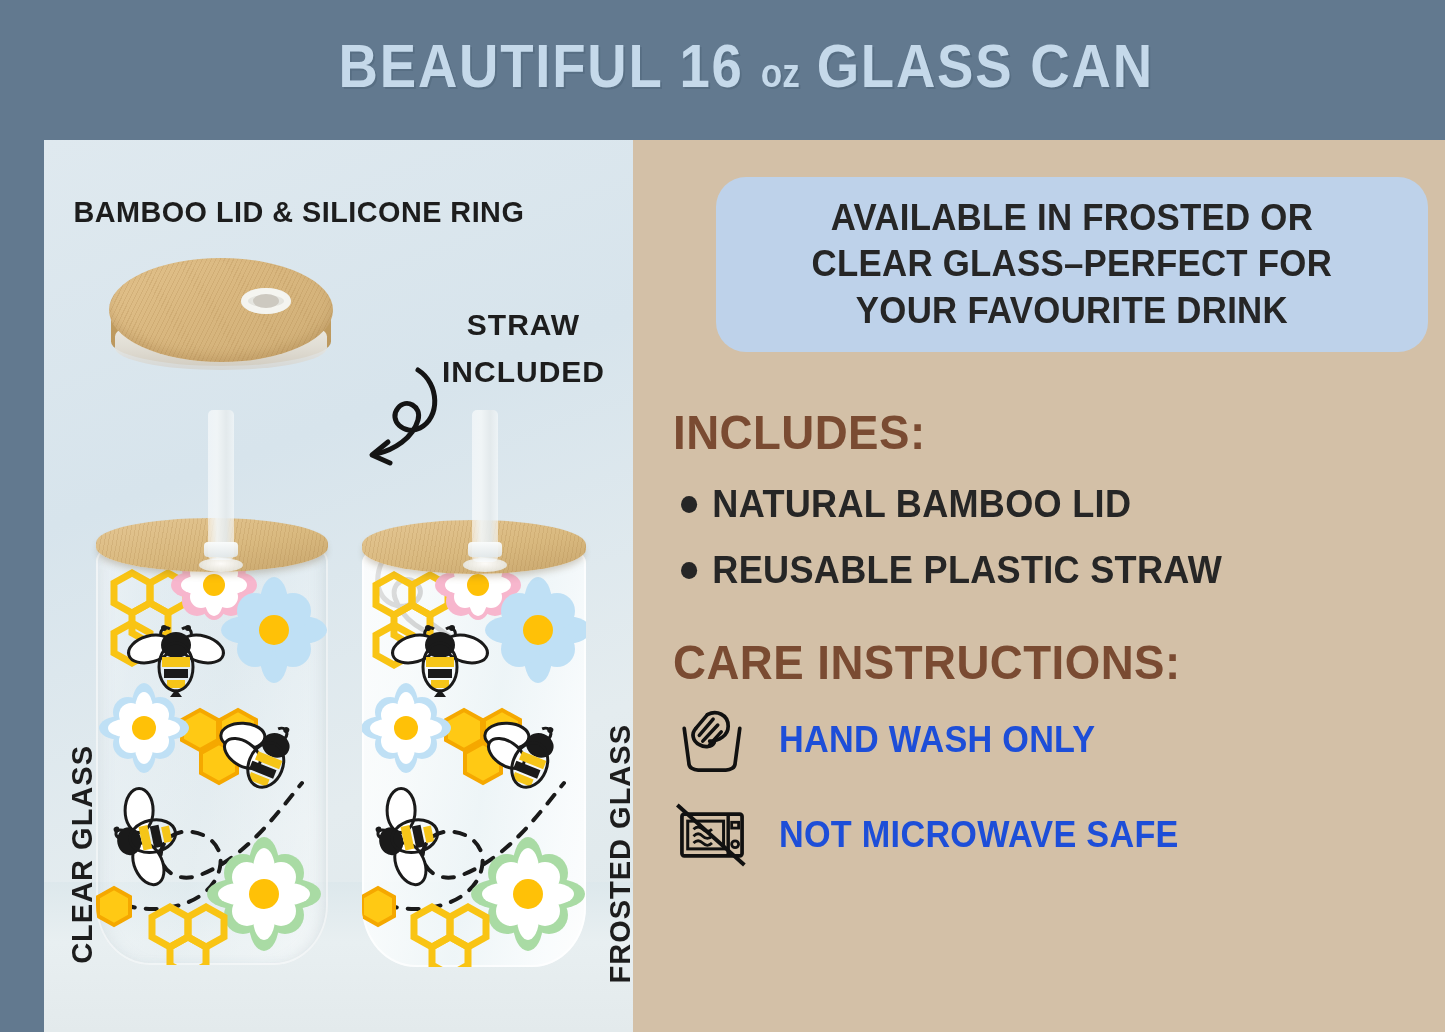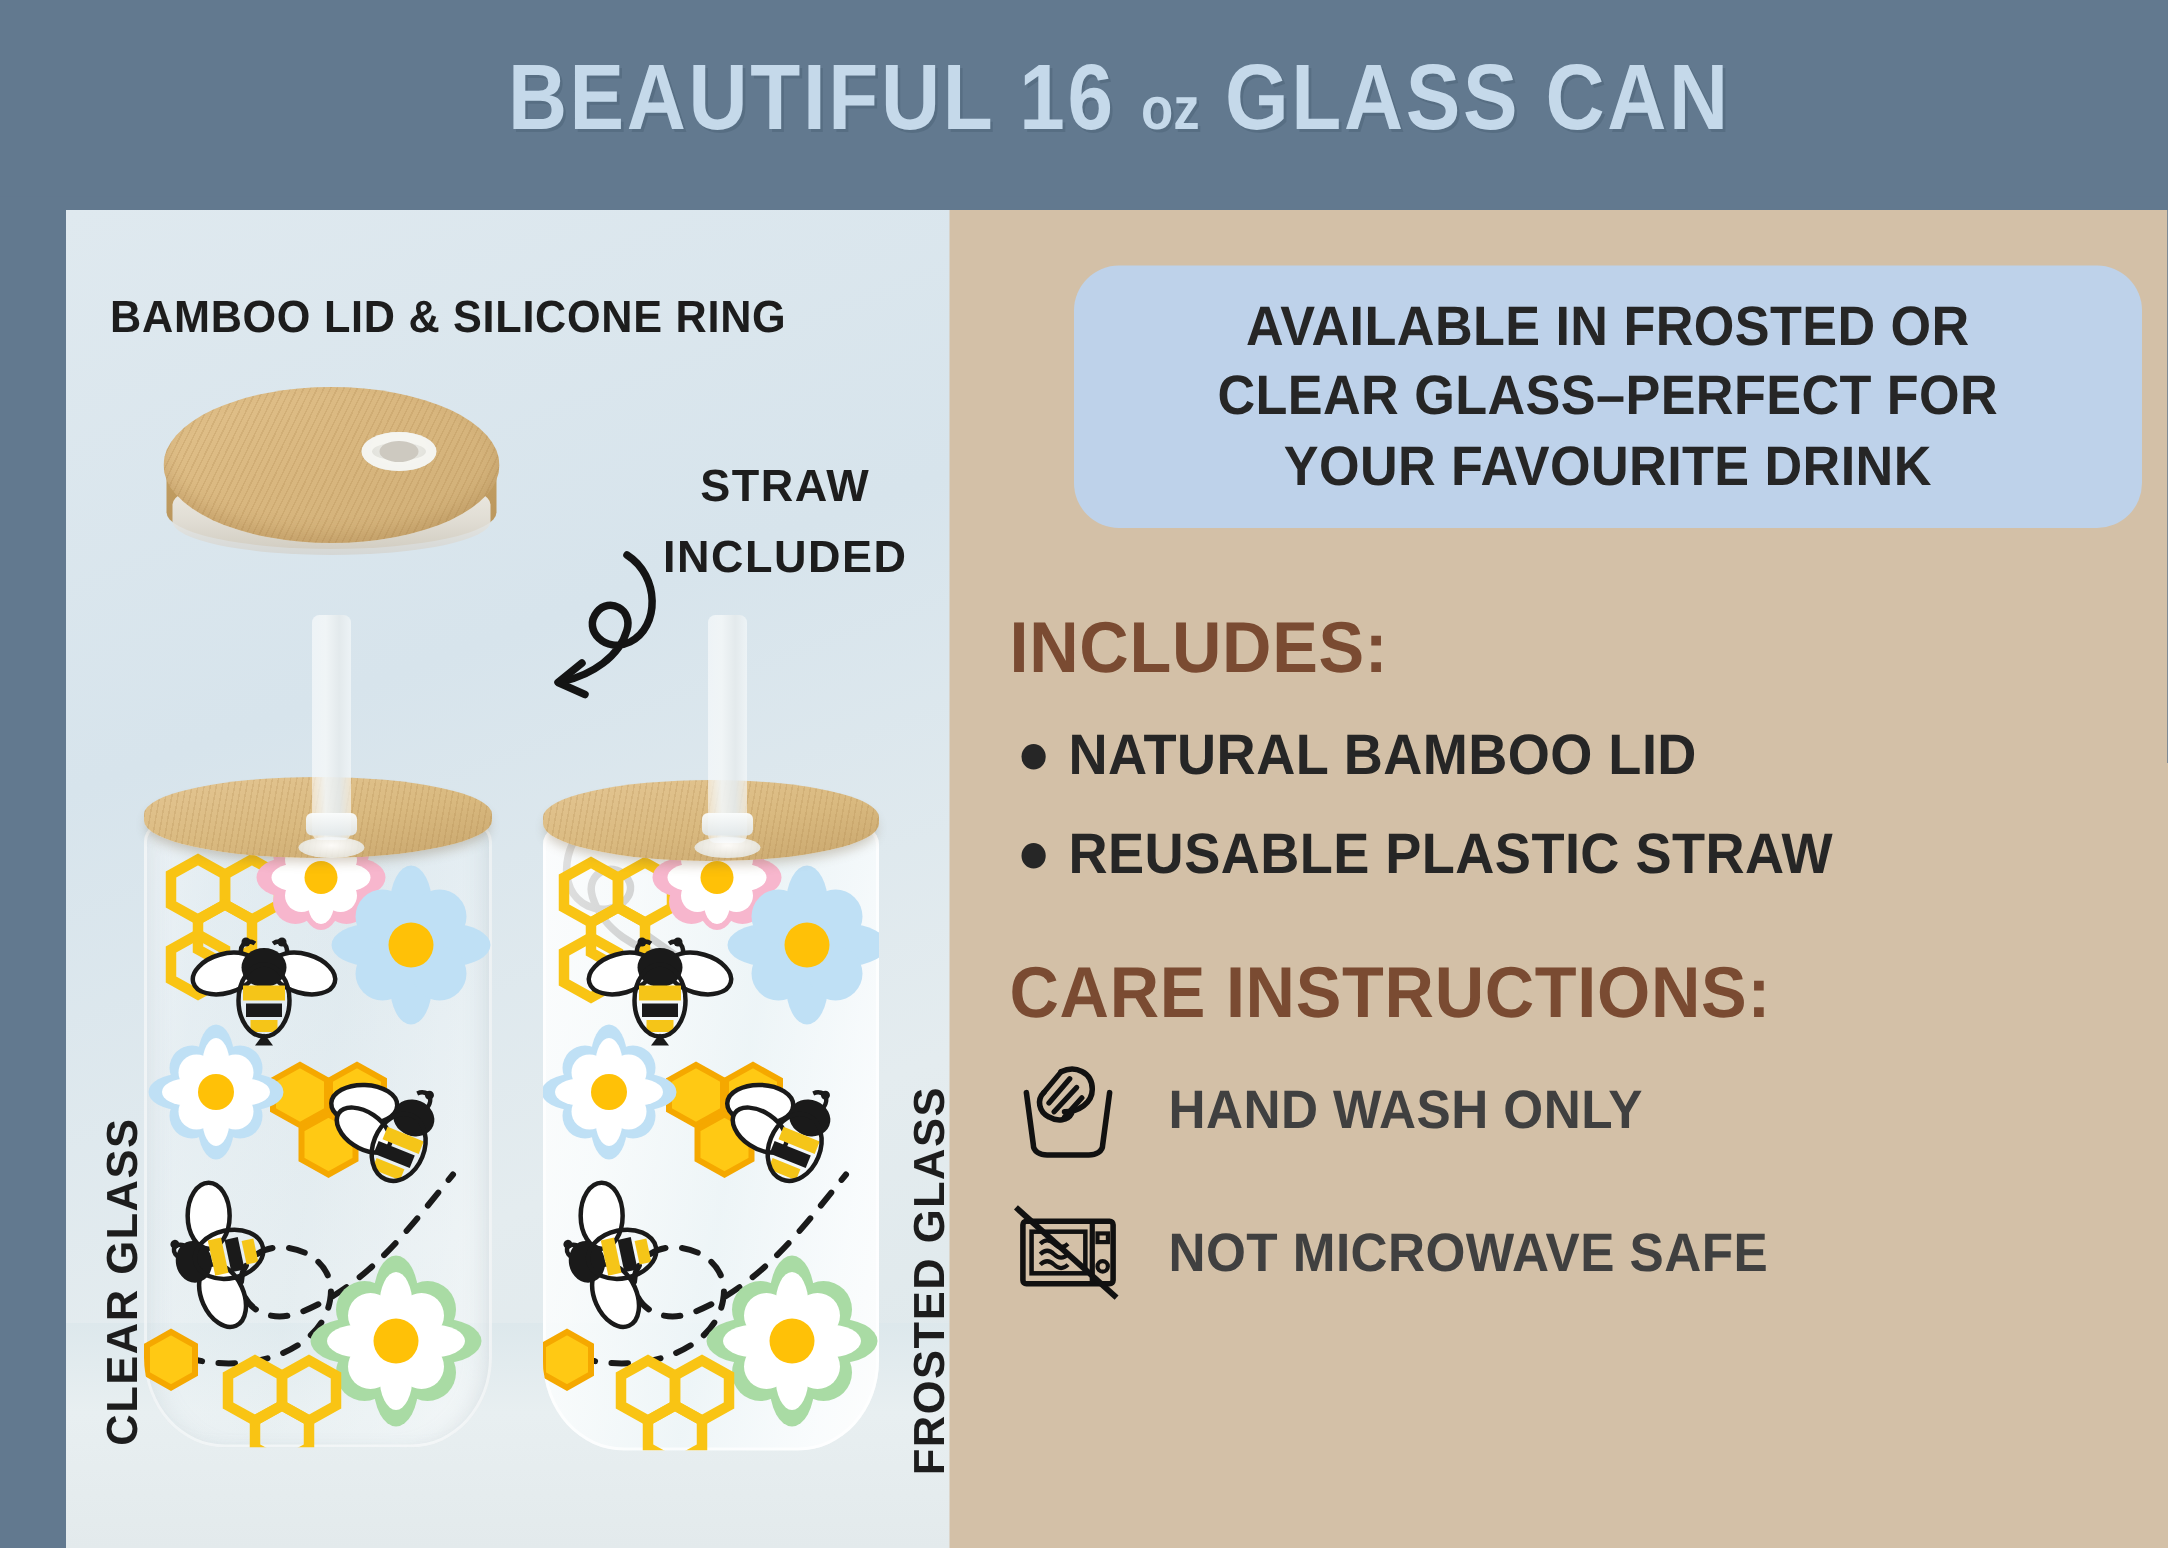--- a/index.html
+++ b/index.html
@@ -196,21 +196,21 @@
   .bullet-dot {
     width:17px; height:17px; border-radius:50%;
     background:#262626; flex:none;
   }
   .bullet-1 { left:48px; top:343px; }
   .bullet-2 { left:48px; top:409px; }
 
   .care-row {
     position:absolute;
     display:flex; align-items:center; gap:30px;
-    color:#404040; font-size:36px; font-weight:bold;
+    color:#1d4ed8; font-size:36px; font-weight:bold;
     letter-spacing:0.3px;
   }
   .care-row .care-label { transform:scaleX(0.95); transform-origin:left center; white-space:nowrap; }
   .care-1 { left:42px; top:563px; }
   .care-2 { left:42px; top:658px; }
   .care-3 { left:42px; top:752px; }
   .care-icon { width:74px; height:74px; flex:none; }
 </style>
 </head>
 <body>

